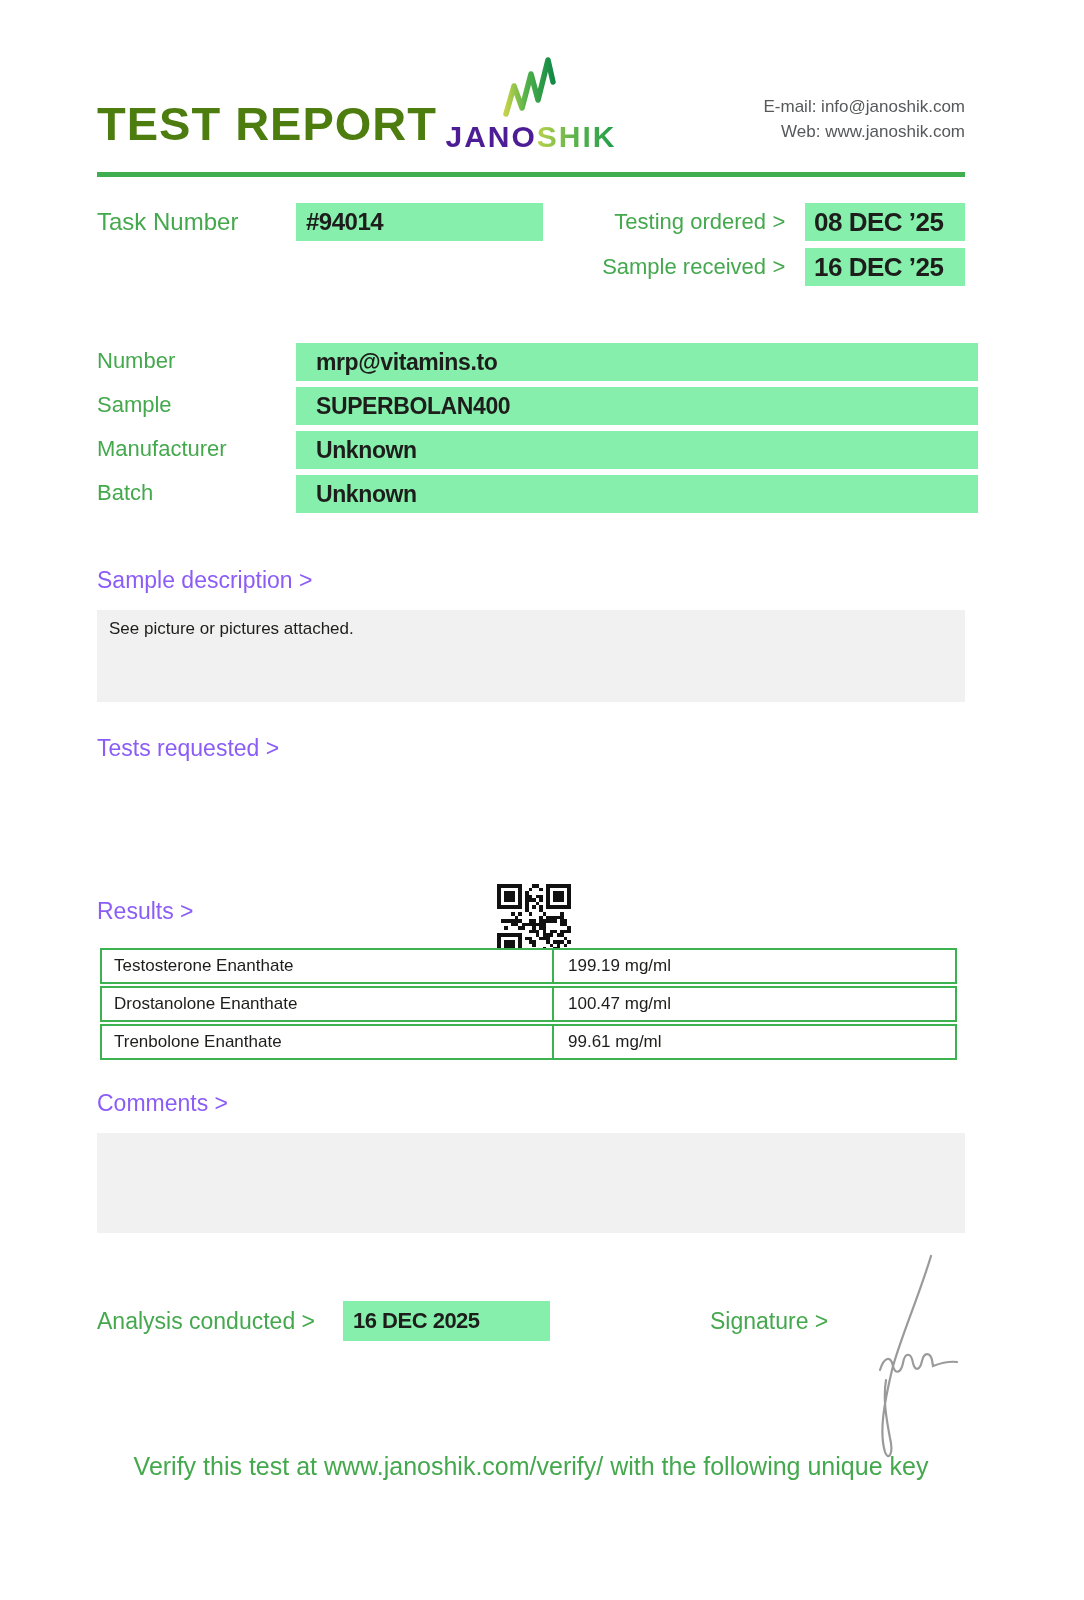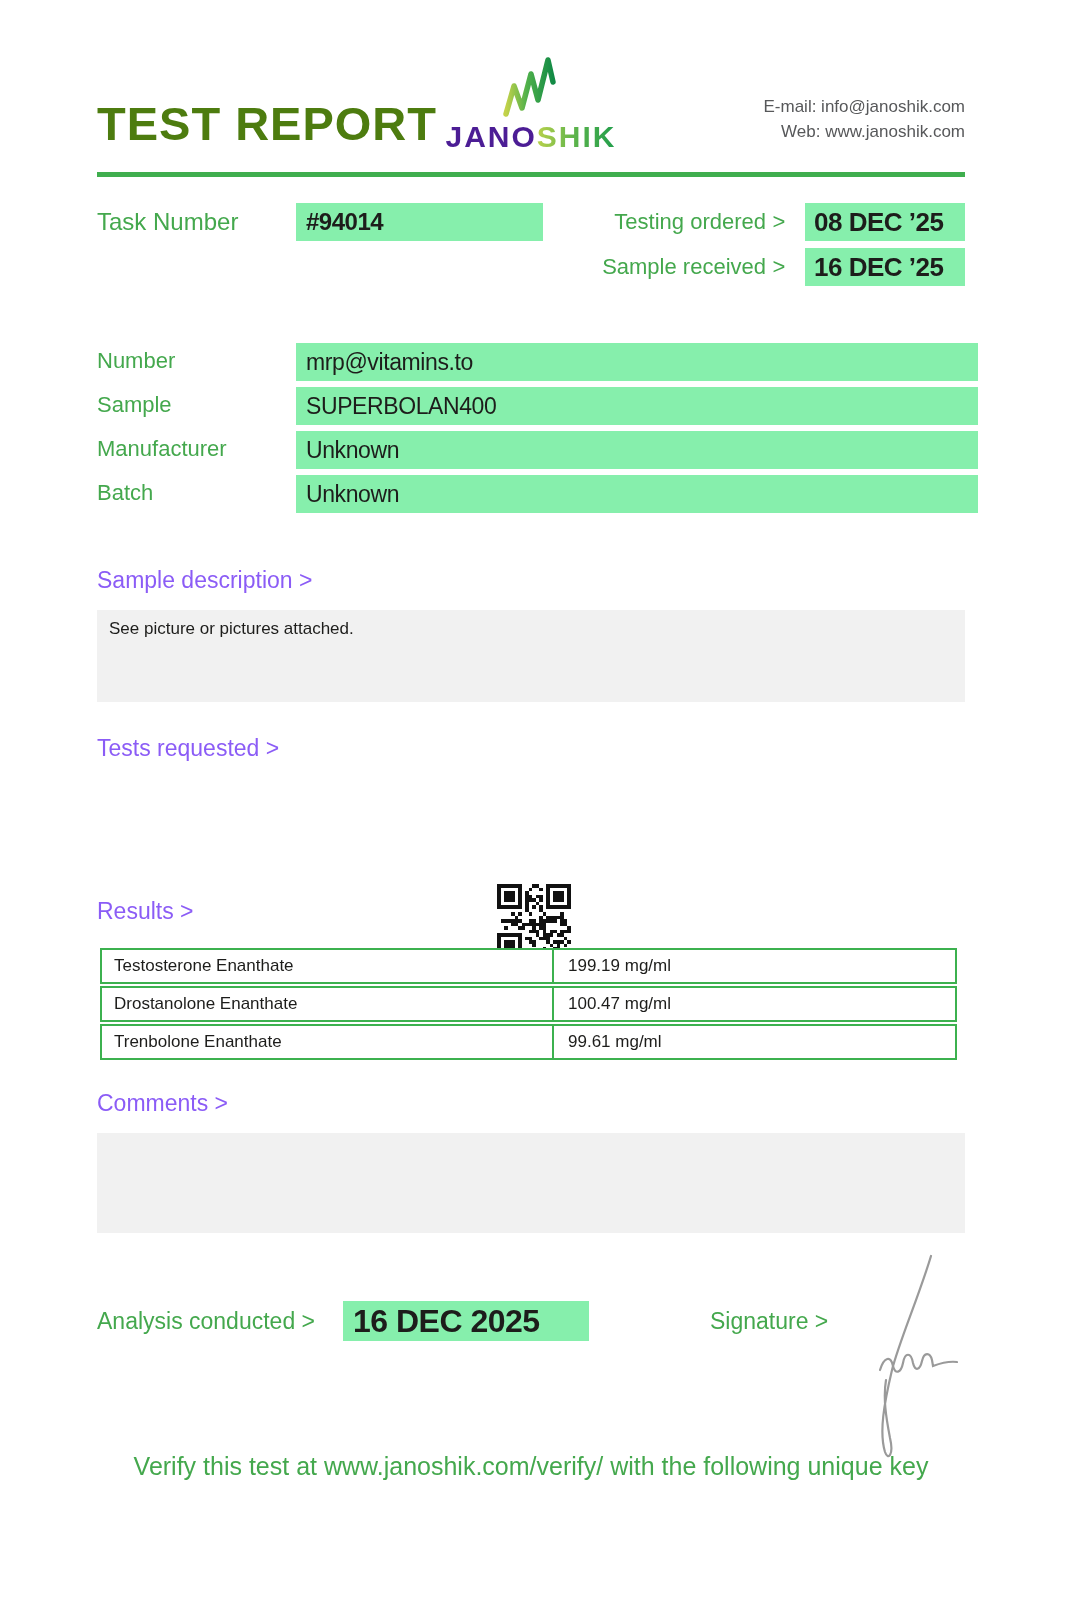--- a/index.html
+++ b/index.html
@@ -28,39 +28,39 @@
   .task-box{position:absolute;left:186px;top:203px;width:247px;height:38px;font-size:24px;font-weight:700;letter-spacing:-0.5px;display:flex;align-items:center;padding-left:10px;box-sizing:border-box;}
 
   .date-row{position:absolute;left:460px;width:408px;height:38px;display:flex;align-items:center;}
   .date-row .dlabel{flex:1;text-align:right;font-size:22px;}
   .date-row .darrow{width:26px;text-align:center;font-size:22px;color:#44a84d;}
   .date-row .dbox{width:160px;height:38px;font-size:26px;font-weight:700;letter-spacing:-0.5px;display:flex;align-items:center;padding-left:9px;box-sizing:border-box;}
   .dr1{top:203px;} .dr2{top:248px;}
 
   .info-row{position:absolute;left:0;width:868px;height:38px;}
   .info-row .ilabel{position:absolute;left:0;top:5px;font-size:22px;}
-  .info-row .ibox{position:absolute;left:186px;top:0;width:682px;height:38px;font-size:23px;font-weight:400;letter-spacing:-0.4px;display:flex;align-items:center;padding-left:10px;box-sizing:border-box;text-align:right;}
+  .info-row .ibox{position:absolute;left:186px;top:0;width:682px;height:38px;font-size:23px;font-weight:700;letter-spacing:-0.4px;display:flex;align-items:center;padding-left:20px;box-sizing:border-box;text-align:right;}
   .ir1{top:343px;} .ir2{top:387px;} .ir3{top:431px;} .ir4{top:475px;}
 
   .sec-head{position:absolute;left:0;font-size:23px;color:#8b5cf6;white-space:nowrap;}
   .sec-box{position:absolute;left:0;width:868px;box-sizing:border-box;background:#f1f1f1;font-size:17px;padding:9px 12px;}
   .h-desc{top:567px;} .b-desc{top:610px;height:92px;}
   .h-tests{top:735px;} .b-tests{top:777px;height:92px;}
   .h-results{top:898px;}
   .h-comments{top:1090px;} .b-comments{top:1133px;height:100px;}
 
   .qr{position:absolute;left:400px;top:884px;width:74px;height:74px;}
 
   .rtable{position:absolute;left:3px;top:948px;width:857px;}
   .rrow{display:flex;border:2px solid #3cb14f;margin-bottom:2px;height:32px;background:#fff;}
   .rcell-sub{flex:0 0 438px;border-right:2px solid #3cb14f;display:flex;align-items:center;padding-left:12px;font-size:17px;}
   .rcell-amt{flex:1;display:flex;align-items:center;padding-left:14px;font-size:17px;}
 
   .analysis-label{position:absolute;left:0;top:1308px;font-size:23px;}
-  .analysis-box{position:absolute;left:233px;top:1301px;width:246px;height:40px;font-size:32px;font-weight:700;letter-spacing:-0.5px;display:flex;align-items:center;padding-left:10px;box-sizing:border-box;}
+  .analysis-box{position:absolute;left:233px;top:1301px;width:207px;height:40px;font-size:22px;font-weight:700;letter-spacing:-0.5px;display:flex;align-items:center;padding-left:10px;box-sizing:border-box;}
   .sig-label{position:absolute;left:613px;top:1308px;font-size:23px;}
   .sig{position:absolute;left:752px;top:1246px;}
 
   .verify{position:absolute;left:0;top:1452px;width:868px;text-align:center;font-size:25px;color:#44a84d;white-space:nowrap;}
   .key-box{position:absolute;left:0;top:1502px;width:868px;height:50px;display:flex;align-items:center;justify-content:center;font-size:20px;letter-spacing:-0.3px;}
 </style>
 </head>
 <body>
 
 <div class="page">

